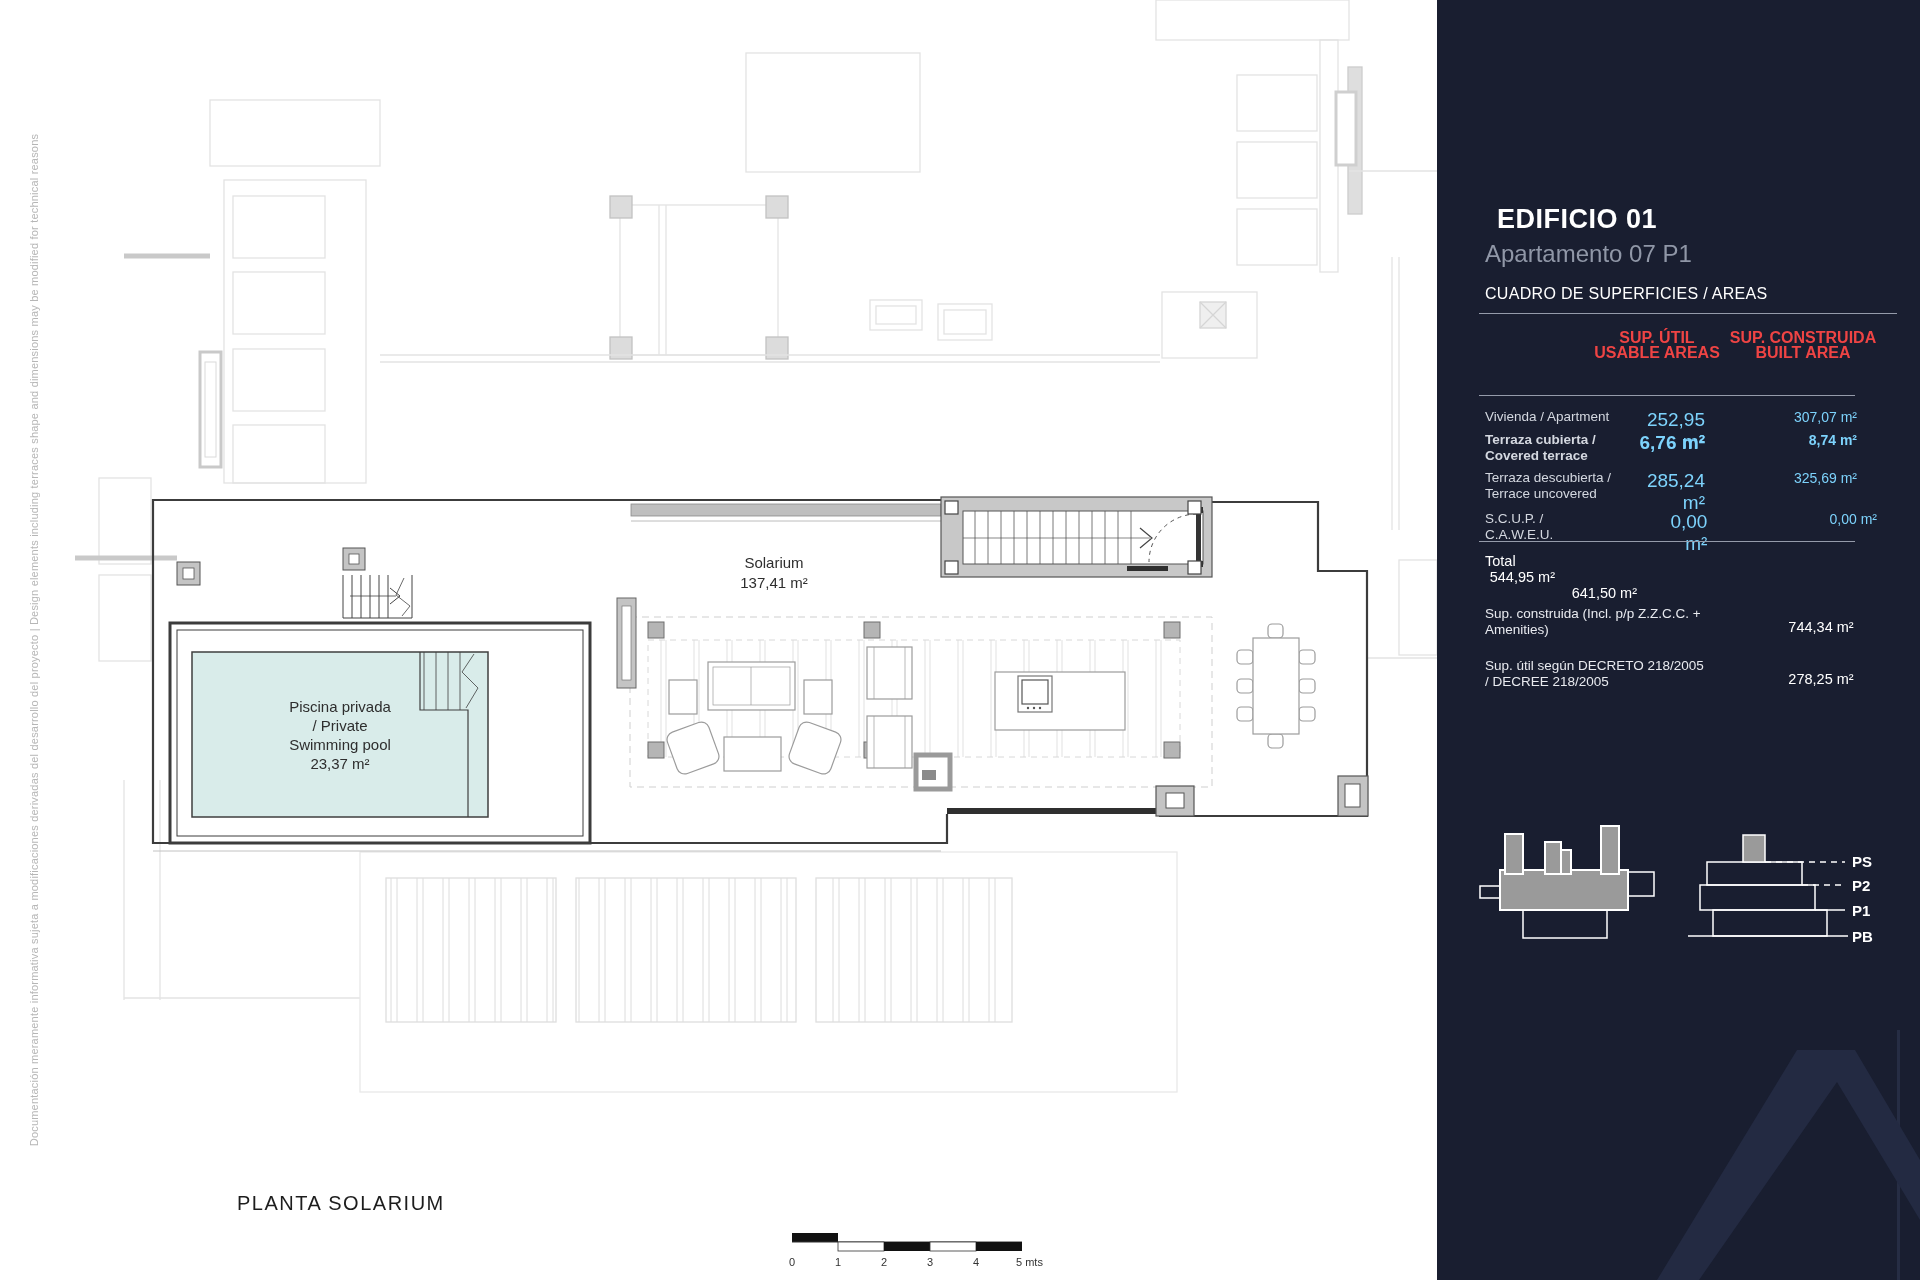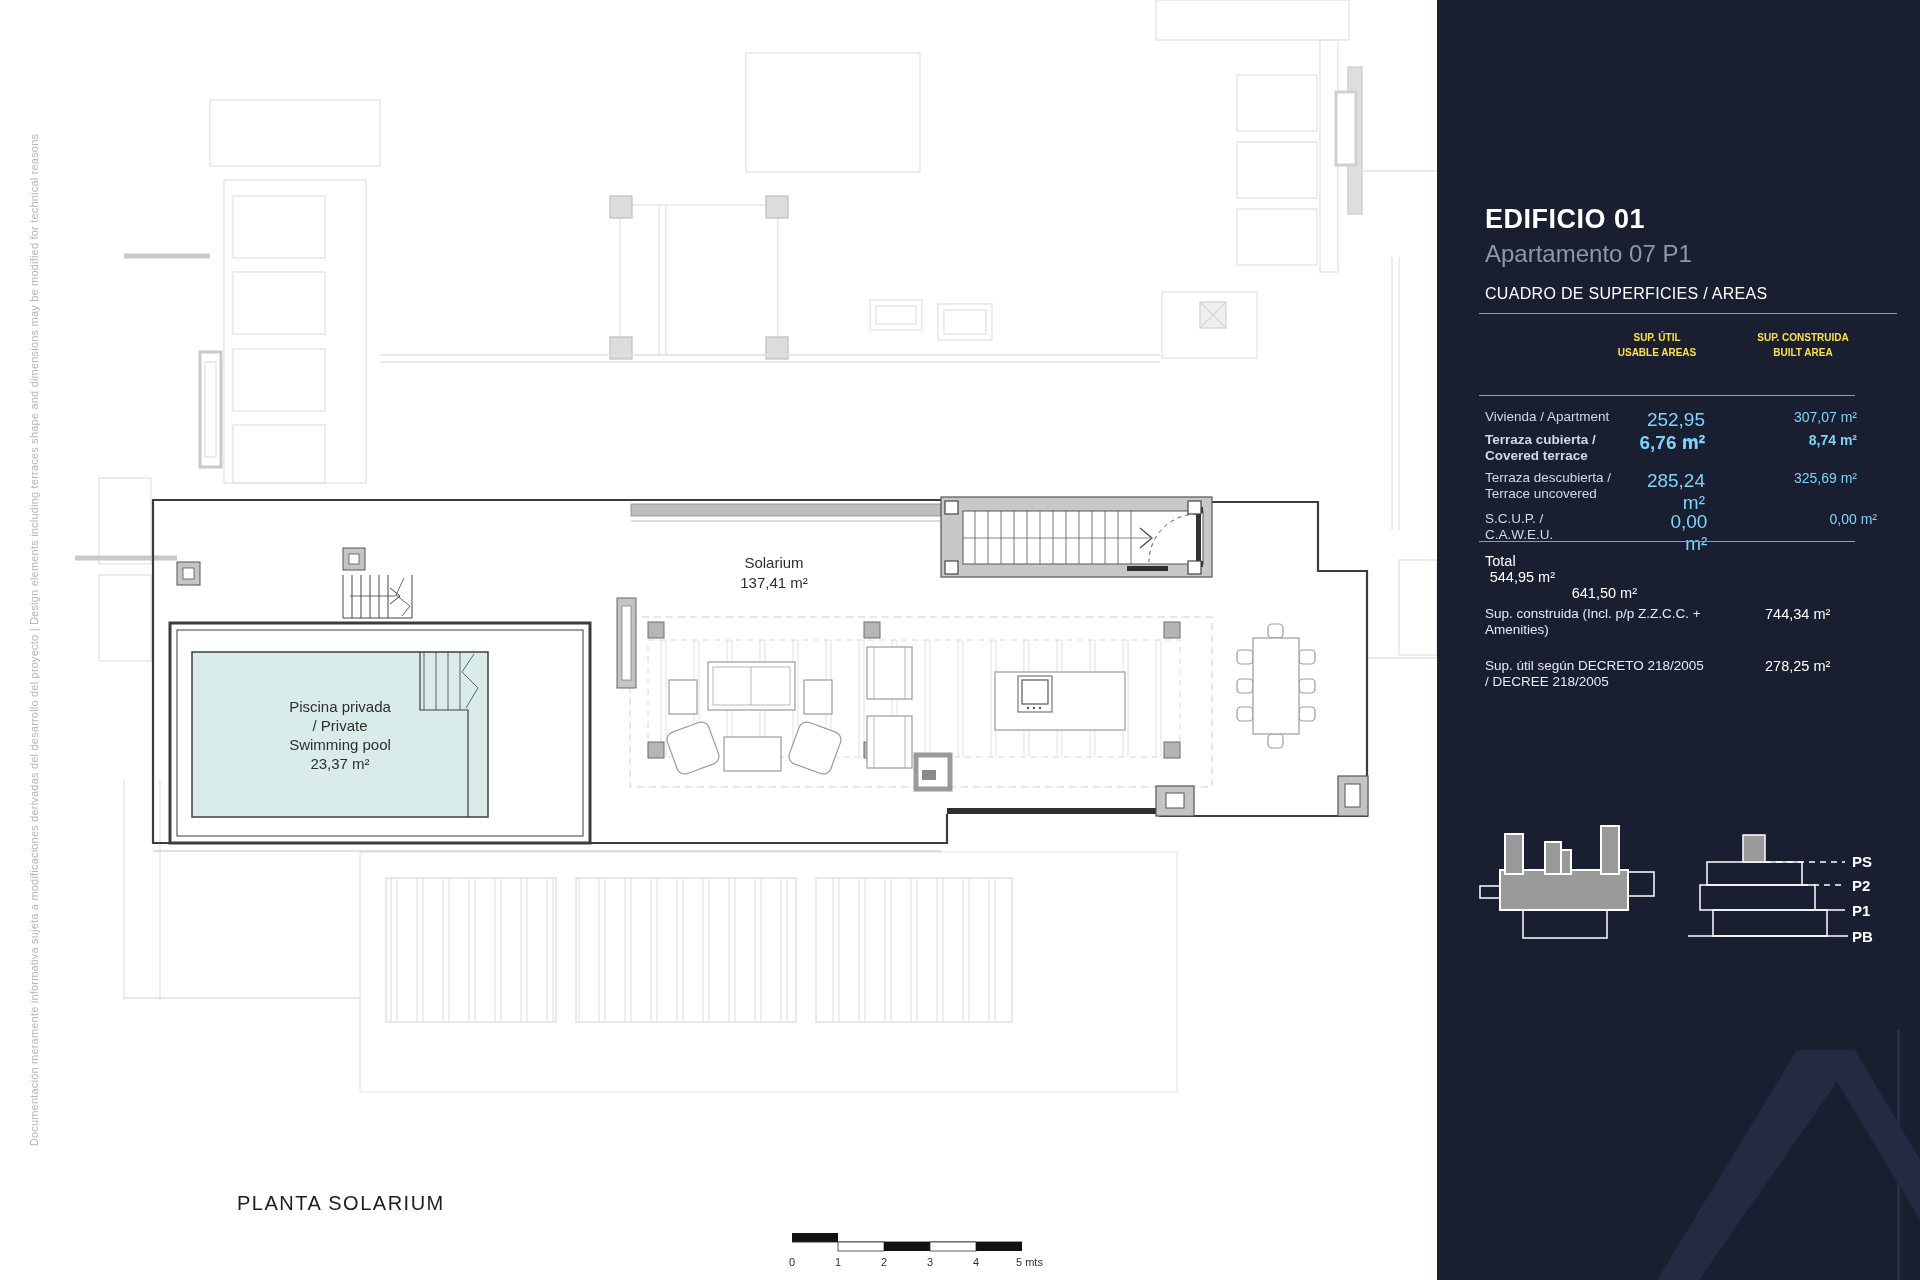--- a/index.html
+++ b/index.html
@@ -21,40 +21,40 @@
     letter-spacing:1.5px;
   }
 
   
   .panel{
     position:absolute;left:1437px;top:0;width:483px;height:1280px;
     background:#191e30;color:#fff;overflow:hidden;
   }
   .panel .edge-strip{position:absolute;right:20px;top:1030px;width:3px;height:250px;background:#262d44;}
   .p-abs{position:absolute;}
-  .b-title{left:48px;top:204px;font-size:27px;font-weight:bold;letter-spacing:.5px;}
+  .b-title{left:60px;top:204px;font-size:27px;font-weight:bold;letter-spacing:.5px;}
   .b-sub{left:48px;top:240px;font-size:24px;font-weight:400;color:#9097a7;}
   .b-table-title{left:48px;top:285px;font-size:16px;font-weight:400;letter-spacing:.3px;}
   .hr{left:42px;width:376px;height:1px;background:#959baa;}
   .hr1{top:313px;width:418px;}
   .hr2{top:395px;}
   .hr3{top:541px;}
-  .colhead{font-size:10px;line-height:15px;font-weight:600;text-align:center;color:#fde047;}
+  .colhead{font-size:16px;line-height:15px;font-weight:600;text-align:center;color:#ef4444;}
   .ch1{left:150px;top:330px;width:140px;}
   .ch2{left:292px;top:330px;width:148px;}
   .arow{left:48px;width:392px;display:flex;align-items:flex-start;}
   .arow .lbl{width:150px;font-size:13.5px;line-height:16px;color:#d4d8e0;}
   .arow .v1{width:70px;text-align:right;font-size:19px;color:#7dd3fc;}
   .arow .v2{width:120px;text-align:right;font-size:14px;color:#7dd3fc;margin-left:32px;}
   .r1{top:409px;} .r2{top:432px;font-weight:bold;} .r3{top:470px;} .r4{top:511px;gap:36px;}
   .rtotal{top:553px;flex-direction:column;}
   .rtotal .lbl,.rtotal .v1,.rtotal .v2{color:#ffffff;font-size:14.5px;}
   .srow{left:48px;width:392px;display:flex;}
   .srow .lbl{width:280px;font-size:13.5px;line-height:16px;color:#e8eaef;}
-  .srow .val{width:112px;text-align:left;font-size:14.5px;color:#fff;}
+  .srow .val{width:112px;text-align:center;font-size:14.5px;color:#fff;margin-top:13px;}
   .s1{top:606px;} .s2{top:658px;}
   .diagrams{left:0;top:820px;}
   .watermark{left:0;top:1020px;}
 </style>
 </head>
 <body>
 
 <div class="plan-area">
 <svg width="1437" height="1280" viewBox="0 0 1437 1280">
   <defs>

